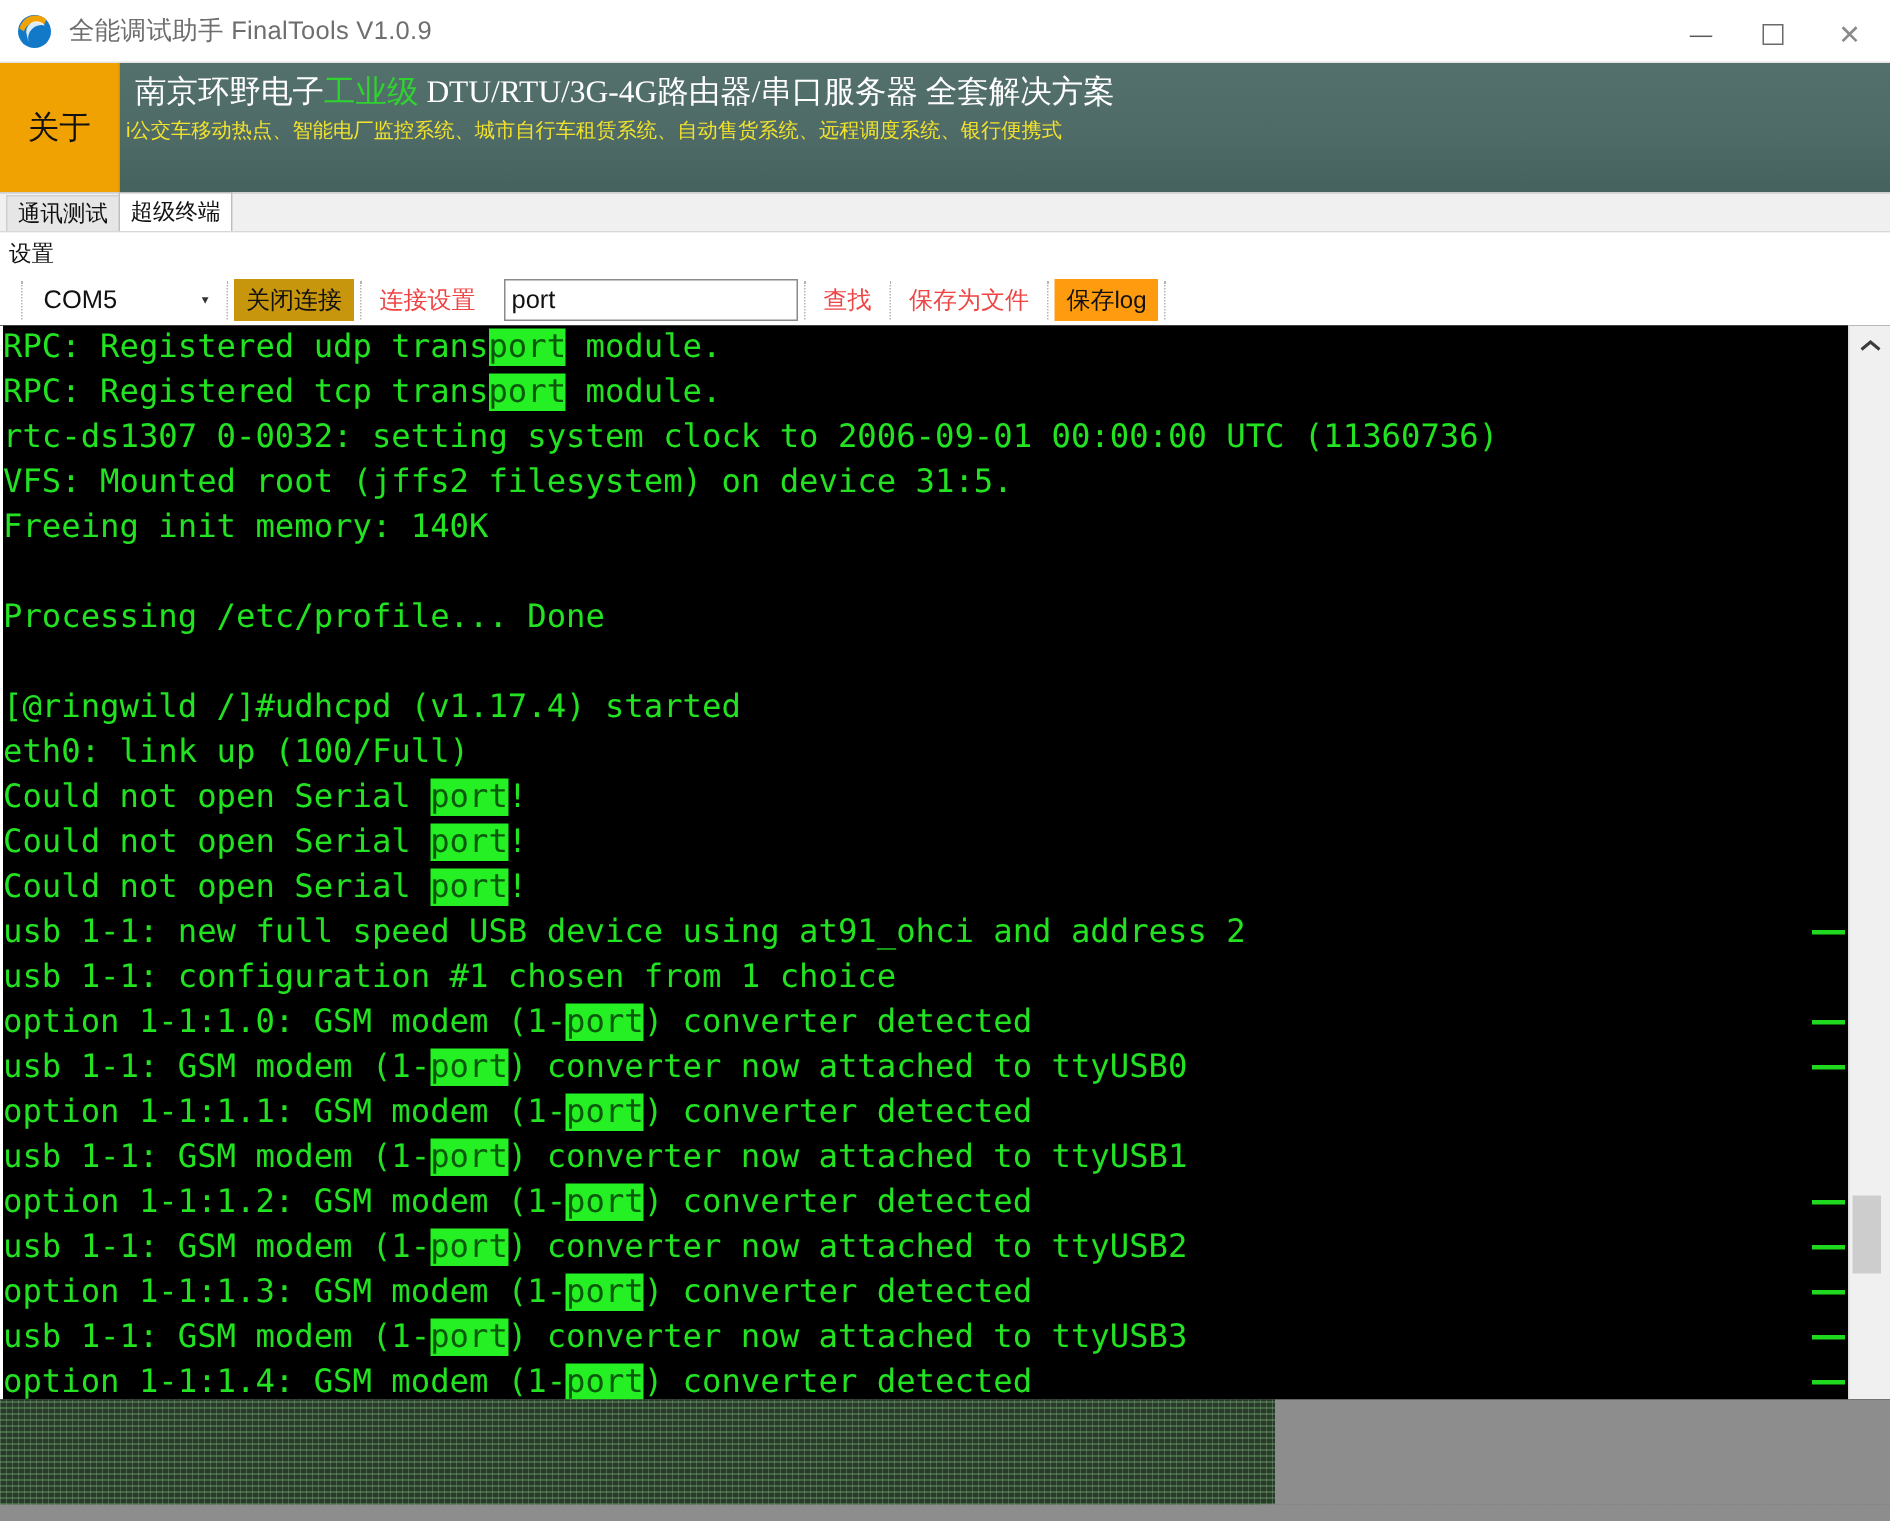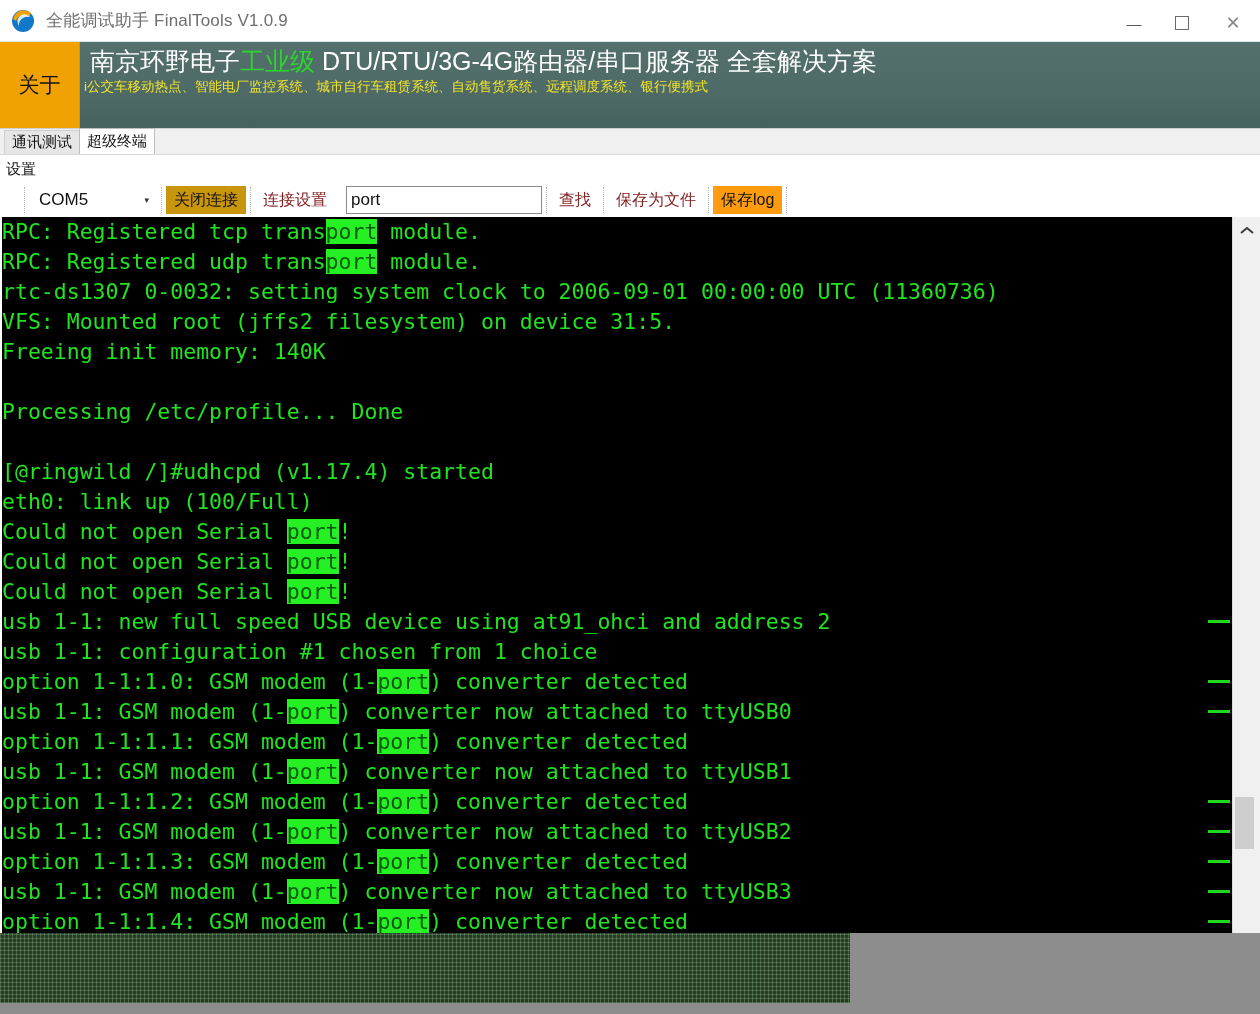--- a/index.html
+++ b/index.html
@@ -62,24 +62,25 @@
     border-right: 1px solid #d89300;
   }
   #banner-text {
     flex: 1 1 auto;
     padding-left: 10px;
     padding-top: 4px;
     overflow: hidden;
     background: linear-gradient(180deg,#53706d 0%, #4e6b68 55%, #46625f 100%);
   }
   #banner-line1 {
-    font-size: 25px;
+    font-size: 21px;
     color: #ffffff;
     white-space: nowrap;
     line-height: 30px;
+    font-family: Liberation Serif, serif;
   }
   #banner-line1 .hl { color: #30d230; }
   #banner-line2 {
     font-size: 13.5px;
     color: #f2e22c;
     white-space: nowrap;
     line-height: 22px;
     margin-left: -6px;
   }
 
@@ -120,21 +121,21 @@
     font-size: 15px;
     color: #111;
   }
 
   
   #toolbar {
     height: 34px;
     background: #ffffff;
     display: flex;
     align-items: center;
-    padding-left: 20px;
+    padding-left: 10px;
     padding-right: 6px;
     gap: 0;
   }
   .sep {
     width: 1px; height: 26px;
     border-left: 1px dotted #b5b5b5;
     margin: 0 4px;
   }
   #com-select {
     width: 128px; height: 28px;
@@ -147,21 +148,21 @@
   }
   #com-arrow {
     position: absolute; right: 8px; top: 50%;
     transform: translateY(-50%);
     font-size: 9px; color: #333;
   }
   .tbtn {
     height: 28px;
     padding: 0 8px;
     font-size: 16px;
-    color: #7f1d1d;
+    color: #ef4444;
     display: flex; align-items: center;
     white-space: nowrap;
   }
   .tbtn.gold { background: #c8960c; color: #111; }
   .tbtn.orange { background: #ff9b0f; color: #111; }
   #find-input {
     width: 196px; height: 28px;
     border: 1px solid #8a8a8a;
     background: #ffffff;
     font-size: 17px;
@@ -363,22 +364,22 @@
     <span>保存log</span>
   </div>
 
   <span class="sep"></span>
 </div>
 
 <div id="term-wrap">
   <div id="term">
     <div id="term-caret"></div>
     <div id="term-lines">
+        <div class="tline">RPC: Registered udp trans<span class="hit">port</span> module.</div>
         <div class="tline">RPC: Registered tcp trans<span class="hit">port</span> module.</div>
-        <div class="tline">RPC: Registered udp trans<span class="hit">port</span> module.</div>
         <div class="tline">rtc-ds1307 0-0032: setting system clock to 2006-09-01 00:00:00 UTC (11360736)</div>
         <div class="tline">VFS: Mounted root (jffs2 filesystem) on device 31:5.</div>
         <div class="tline">Freeing init memory: 140K</div>
         <div class="tline">&nbsp;</div>
         <div class="tline">Processing /etc/profile... Done</div>
         <div class="tline">&nbsp;</div>
         <div class="tline">[@ringwild /]#udhcpd (v1.17.4) started</div>
         <div class="tline">eth0: link up (100/Full)</div>
         <div class="tline">Could not open Serial <span class="hit">port</span>!</div>
         <div class="tline">Could not open Serial <span class="hit">port</span>!</div>

